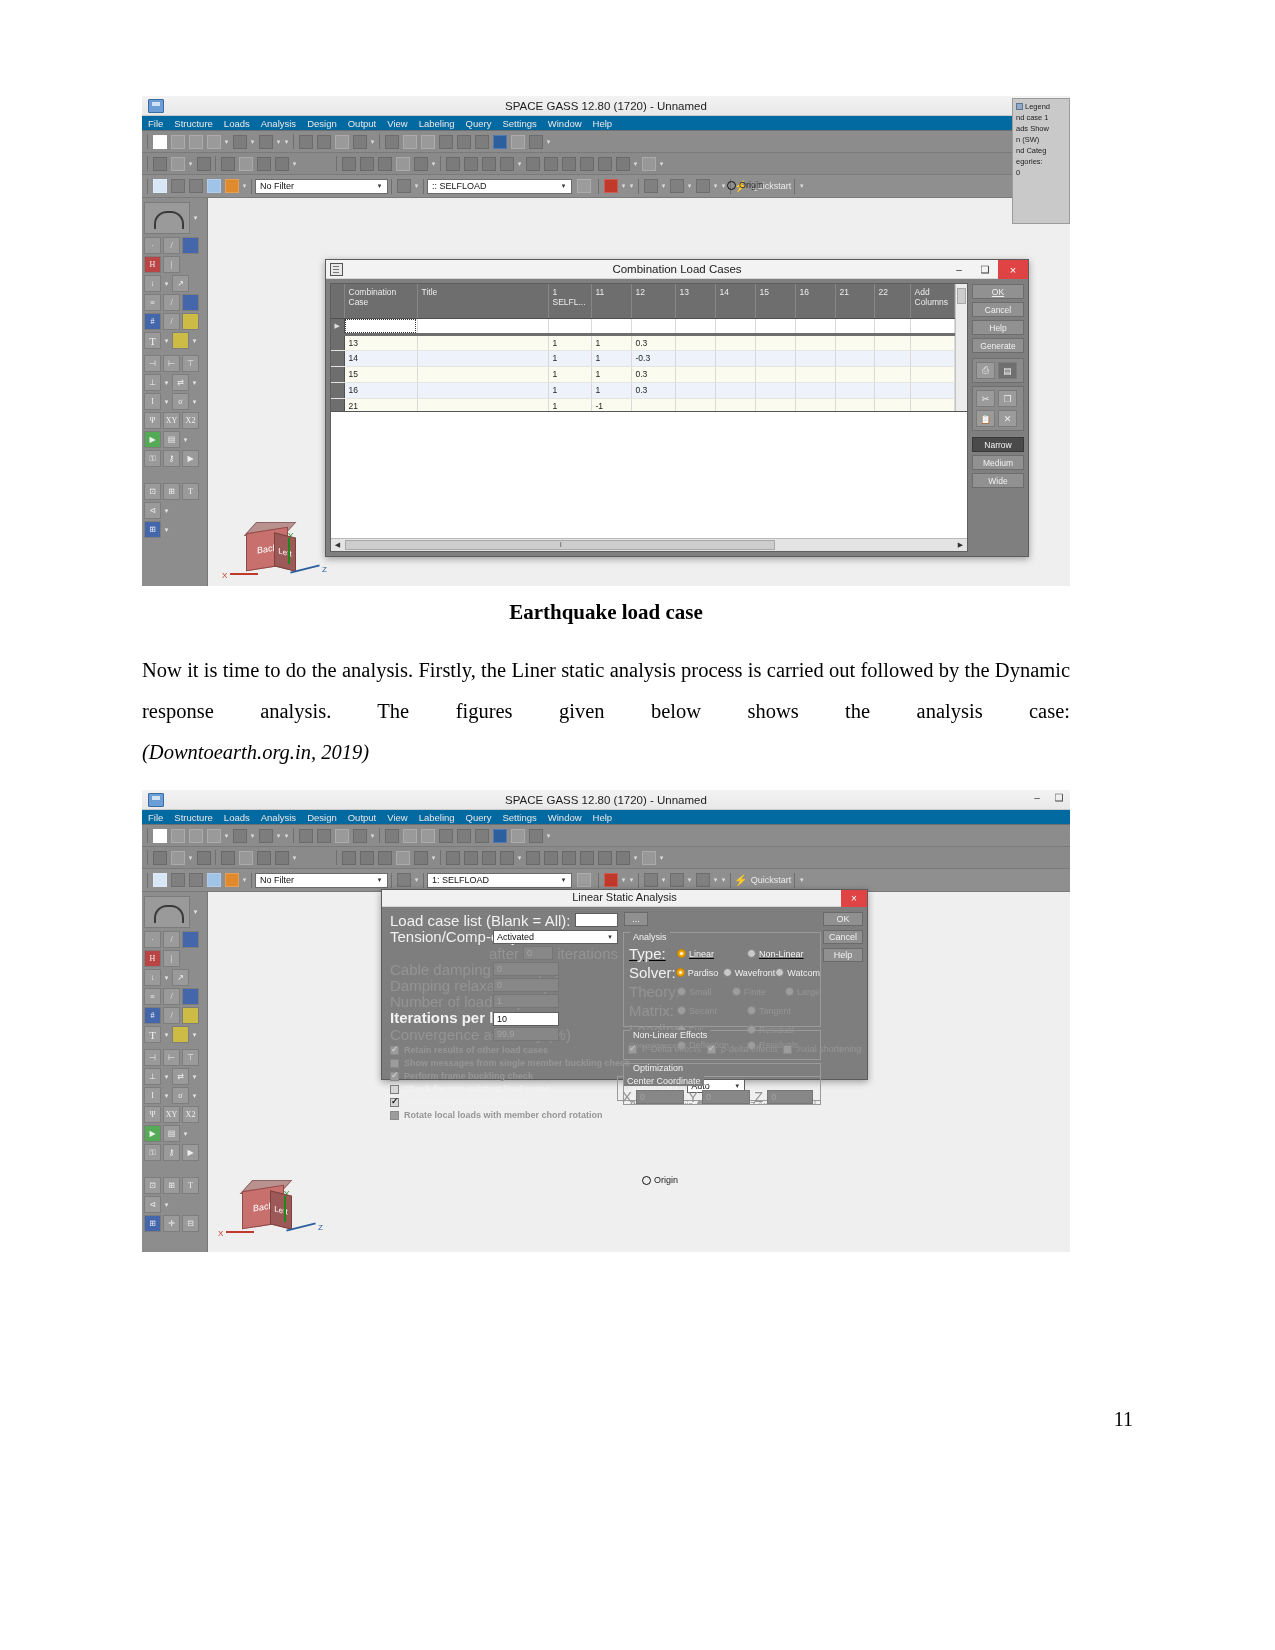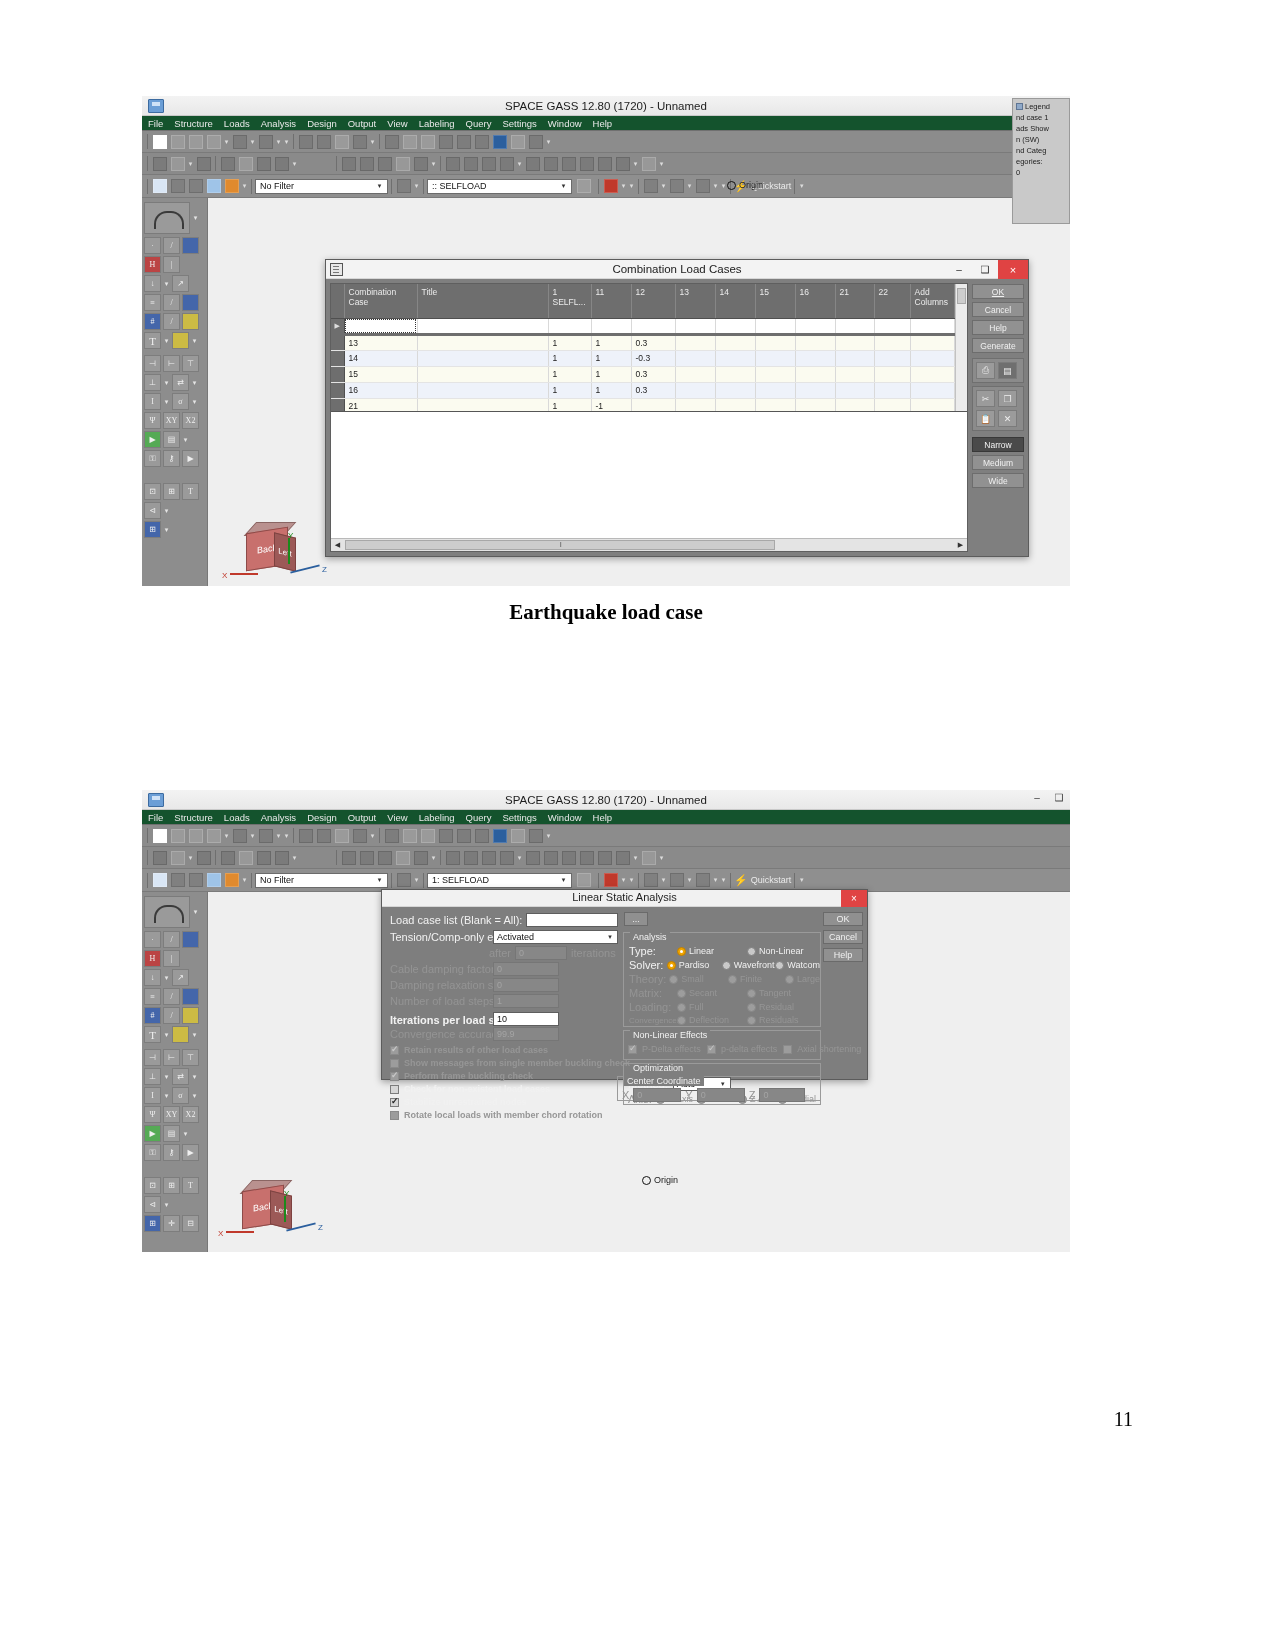--- a/index.html
+++ b/index.html
@@ -72,21 +72,21 @@
   }
   .titlebar .tb-btns {
     position:absolute; right:4px; top:2px;
     display:flex; gap:8px; align-items:center;
     font-family:"Liberation Sans", sans-serif; font-size:10px; color:#444;
   }
   .tb-btn { width:14px; text-align:center; cursor:default; }
 
   
   .menubar {
-    height:15px; background:#14532d;
+    height:15px; background:#0369a1;
     display:flex; align-items:center; padding-left:6px;
     gap:11px;
     font-family:"Liberation Sans", sans-serif;
     font-size:9.5px; color:#e9e9e9;
     border-bottom:1px solid #707070;
   }
   .menubar span { cursor:default; white-space:nowrap; }
 
   
   .toolbar {
@@ -319,21 +319,21 @@
   .dlg2-title .t {
     position:absolute; left:0; right:0; text-align:center; top:1px;
     font-family:"Liberation Sans", sans-serif; font-size:11px; color:#1d1d1d;
   }
   .dlg2-title .x {
     position:absolute; right:0; top:0; width:26px; height:17px; background:#e04343;
     color:#fff; display:flex; align-items:center; justify-content:center; font-size:10px;
     font-family:"Liberation Sans", sans-serif;
   }
   .lbl {
-    font-family:"Liberation Sans", sans-serif; font-size:11px; color:#f2f2f2;
+    font-family:"Liberation Sans", sans-serif; font-size:15px; color:#f2f2f2;
     white-space:nowrap;
   }
   .lbl.dim { color:#949494; }
   .fld {
     background:#fff; border:1px solid #5e5e5e; height:14px;
     font-family:"Liberation Sans", sans-serif; font-size:9px; color:#111;
     display:flex; align-items:center; padding-left:3px;
   }
   .fld.dim { background:#878787; border-color:#767676; color:#a4a4a4; }
   .combo { position:relative; }
@@ -936,20 +936,24 @@
           <div class="dbtn">
               <span>Wide</span>
             </div>
         </div>
       </div>
     </div>
   </div>
 
   <div class="caption" style="top:600px;">Earthquake load case</div>
 
+  <div class="doc-para" style="top:650px;">
+    <div class="just">Now it is time to do the analysis. Firstly, the Liner static analysis process is carried out followed by the Dynamic response analysis. The figures given below shows the analysis case:</div>
+    <div style="font-style:italic; text-align:left;">(Downtoearth.org.in, 2019)</div>
+  </div>
 
   <div class="shot shot2">
 
     <div class="titlebar">
       <div class="tb-icon"></div>
       <div class="tb-title">SPACE GASS 12.80 (1720) - Unnamed</div>
       <div class="tb-btns">
         <span class="tb-btn">–</span>
         <span class="tb-btn">❑</span>
       </div>
@@ -1361,21 +1365,21 @@
             <span>Rotate local loads with member chord rotation</span>
           </div>
         </div>
       </div>
 
       <div class="btn-sm" style="position:absolute; left:242px; top:22px; width:24px;">...</div>
 
       <div class="gbox" style="left:241px; top:42px; width:198px; height:95px;">
         <div class="gtitle">Analysis</div>
         <div style="padding:12px 0 0 5px; display:flex; flex-direction:column; gap:2px;">
-          <div style="display:flex; align-items:center;">
+          <div style="display:flex; align-items:center;text-decoration:underline;">
             <span class="lbl" style="width:48px">Type:</span>
             <span class="radio on" style="width:70px">
                 <span class="dot"></span>
                 <span>Linear</span>
               </span>
             <span class="radio">
                 <span class="dot"></span>
                 <span>Non-Linear</span>
               </span>
           </div>

